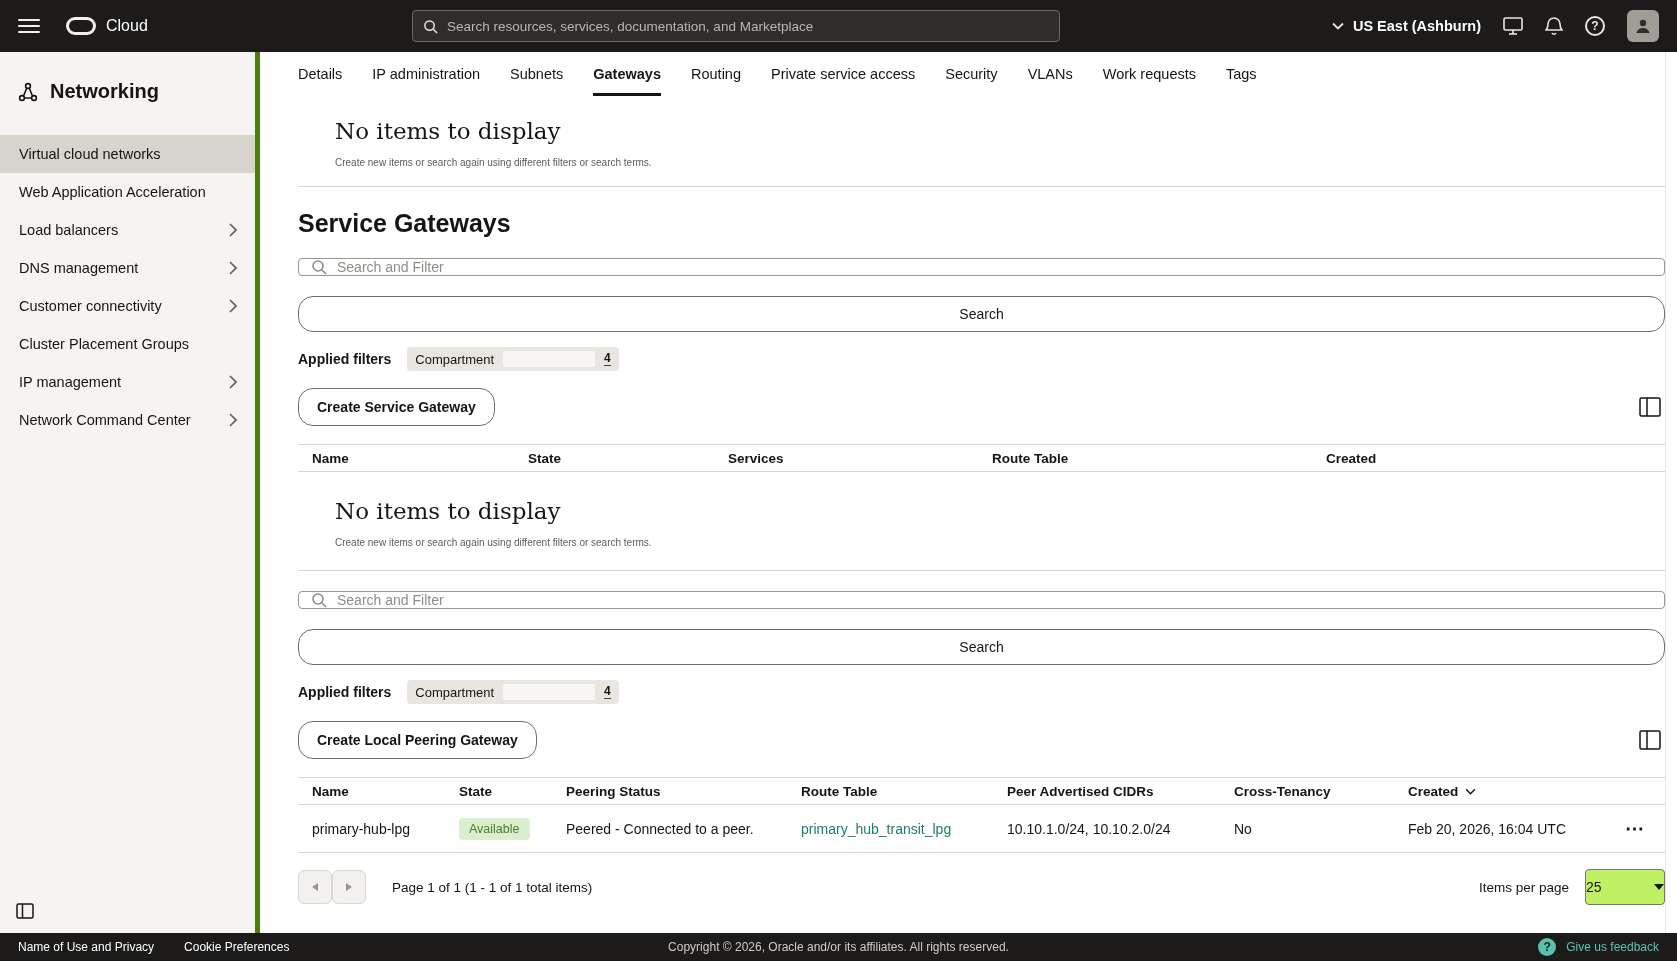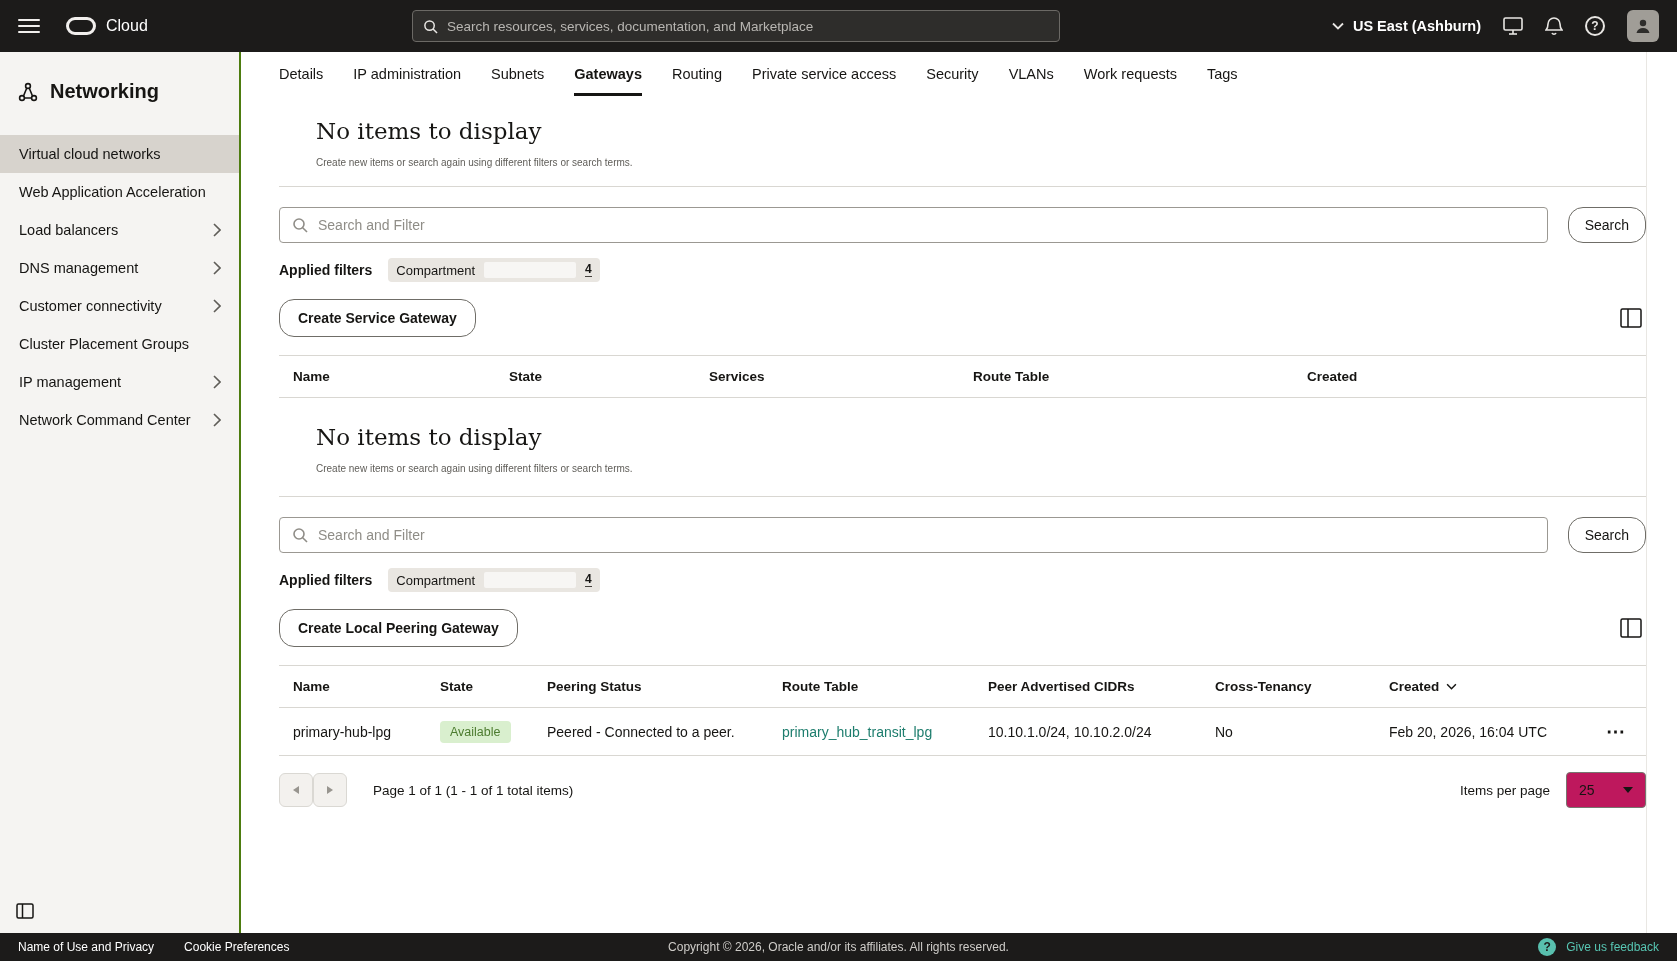--- a/index.html
+++ b/index.html
@@ -37,21 +37,21 @@
   .topbar-right { margin-left: auto; display: flex; align-items: center; gap: 22px; }
   .region { display: flex; align-items: center; gap: 9px; font-size: 14.5px; font-weight: 600; color: #fff; cursor: pointer; }
   .tb-icon { color: #e8e6e3; cursor: pointer; display: flex; align-items: center; justify-content: center; }
   .tb-help { width: 20px; height: 20px; border: 2px solid #e8e6e3; border-radius: 50%; font-size: 12px; font-weight: 700; display: flex; align-items: center; justify-content: center; }
   .avatar { width: 32px; height: 32px; border-radius: 6px; background: #a09d97; display: flex; align-items: center; justify-content: center; color: #2e2d2b; cursor: pointer; }
 
   
   .app { display: flex; flex: 1; min-height: 0; }
 
   
-  .sidebar { width: 241px; flex: none; background: var(--sidebar-bg, #f5f4f2); position: relative; border-right: 2px solid #4d7c0f; }
+  .sidebar { width: 260px; flex: none; background: var(--sidebar-bg, #f5f4f2); position: relative; border-right: 5px solid #4d7c0f; }
   .sidebar-header { display: flex; align-items: center; gap: 12px; padding: 28px 20px 10px 18px; font-size: 20px; font-weight: 700; }
   .nav { margin-top: 22px; }
   .nav-item { display: flex; align-items: center; justify-content: space-between; padding: 9px 18px 9px 19px; font-size: 14.5px; line-height: 20px; cursor: pointer; }
   .nav-item.active { background: var(--sidebar-active-bg, #d7d3cd); }
   .nav-chevron { color: #5f5d58; display: flex; }
   .sidebar-collapse { position: absolute; left: 16px; bottom: 14px; color: #161513; cursor: pointer; }
 
   
   .main { flex: 1; position: relative; padding-left: 38px; overflow: hidden; }
   .main::after { content: ""; position: absolute; top: 0; bottom: 0; left: 1405px; width: 1px; background: #e9e7e3; }
@@ -63,52 +63,52 @@
 
   .empty-state { padding: 22px 0 0 37px; }
   .empty-state.in-table { padding-top: 26px; }
   .empty-title { font-family: "DejaVu Serif", "Liberation Serif", serif; font-size: 23px; color: #161513; }
   .empty-sub { margin-top: 13px; font-size: 10px; color: var(--muted, #5f5d58); }
   .divider { border-bottom: 1px solid var(--divider, #d9d7d2); margin-top: 18px; }
   .divider.post-table { margin-top: 22px; }
 
   .section-heading { font-size: 25px; font-weight: 700; margin-top: 22px; line-height: 29px; }
 
-  .filter-row { display: flex; gap: 20px; margin-top: 20px; }
+  .filter-row { display: flex; gap: 20px; margin-top: 20px; flex-direction: column; }
   .search-box { flex: 1; height: 36px; border: 1px solid #9b9892; border-radius: 4px; display: flex; align-items: center; padding: 0 12px; gap: 10px; background: #fff; color: #8f8d87; }
   .search-box input { flex: 1; border: none; outline: none; font-size: 14px; font-family: inherit; color: #161513; }
   .search-box input::placeholder { color: #8f8d87; }
   .btn { height: 36px; padding: 0 16px; border: 1px solid #6f6d67; border-radius: 15px; background: #fff; font-size: 14px; font-family: inherit; color: #161513; cursor: pointer; white-space: nowrap; }
 
   .applied { display: flex; align-items: center; gap: 16px; margin-top: 14px; font-size: 14px; height: 26px; }
   .applied-label { font-weight: 600; }
   .chip { display: flex; align-items: center; gap: 9px; background: #e9e6e1; border-radius: 4px; padding: 4px 8px; font-size: 13px; cursor: pointer; }
   .chip-redacted { width: 92px; height: 16px; background: #f7f6f4; border-radius: 2px; }
   .chip-badge { font-size: 12px; font-weight: 700; border-bottom: 1px solid #44423e; line-height: 13px; }
 
   .actions-row { display: flex; justify-content: space-between; align-items: center; margin-top: 16px; }
   .create-btn { height: 38px; padding: 0 18px; font-weight: 600; }
   .icon-btn { background: none; border: none; color: #161513; cursor: pointer; padding: 4px; }
 
   .table { margin-top: 18px; }
-  .thead { display: grid; align-items: center; height: 43px; border-top: 1px solid var(--divider, #d9d7d2); border-bottom: 1px solid var(--divider, #d9d7d2); font-size: 13.5px; font-weight: 700; }
+  .thead { display: grid; align-items: center; height: 28px; border-top: 1px solid var(--divider, #d9d7d2); border-bottom: 1px solid var(--divider, #d9d7d2); font-size: 13.5px; font-weight: 700; }
   .grid-sg { grid-template-columns: 216px 200px 264px 334px 1fr; }
   .grid-lpg { grid-template-columns: 147px 107px 235px 206px 227px 174px 223px 48px; }
   .cell { padding-left: 14px; overflow: hidden; white-space: nowrap; }
   .cell.sortable { display: flex; align-items: center; gap: 7px; cursor: pointer; }
   .trow { display: grid; align-items: center; height: 48px; border-bottom: 1px solid var(--divider, #d9d7d2); font-size: 14px; }
   .badge { display: inline-block; background: var(--badge-bg, #d9efce); color: var(--badge-text, #4c7b2f); font-size: 12.5px; padding: 4px 10px; border-radius: 4px; }
   .link { color: var(--link, #1d7d6d); cursor: pointer; }
   .row-actions { text-align: right; padding-right: 20px; font-size: 19px; font-weight: 700; letter-spacing: 1px; cursor: pointer; line-height: 10px; }
 
   .pagination { display: flex; align-items: center; gap: 0; padding-top: 16px; }
   .page-btn { width: 34px; height: 34px; border-radius: 6px; border: 1px solid #dad8d3; background: #f3f1ee; color: #98958f; display: flex; align-items: center; justify-content: center; cursor: pointer; }
   .page-text { margin-left: 26px; font-size: 13.5px; }
   .per-page { margin-left: auto; display: flex; align-items: center; gap: 16px; font-size: 13.5px; }
-  .select { width: 80px; height: 36px; border: 1px solid #77756f; border-radius: 4px; display: flex; align-items: center; justify-content: space-between; padding: 0 12px; cursor: pointer; background: #be185d; font-size: 14px; }
+  .select { width: 80px; height: 36px; border: 1px solid #77756f; border-radius: 4px; display: flex; align-items: center; justify-content: space-between; padding: 0 0; cursor: pointer; background: #bef264; font-size: 14px; }
 
   
   .footer { height: 28px; flex: none; background: var(--topbar-bg, #1c1b1a); color: #fff; display: flex; align-items: center; font-size: 12px; padding: 0 18px; position: relative; }
   .footer-left { display: flex; gap: 30px; }
   .footer-link { cursor: pointer; color: #fff; }
   .footer-copy { position: absolute; left: 50%; transform: translateX(-50%); color: #cfcdc9; }
   .footer-right { margin-left: auto; display: flex; align-items: center; gap: 10px; }
   .f-help { width: 18px; height: 18px; border-radius: 50%; background: #59c0ae; color: #1c1b1a; font-weight: 700; font-size: 12px; display: flex; align-items: center; justify-content: center; cursor: pointer; }
   .feedback-link { color: var(--footer-link, #57c5b2); cursor: pointer; }
 </style>
@@ -255,20 +255,21 @@
         <div class="tab">Tags</div>
       </div>
 
       <div class="empty-state">
         <div class="empty-title">No items to display</div>
         <div class="empty-sub">Create new items or search again using different filters or search terms.</div>
       </div>
       <div class="divider"></div>
 
       <section>
+        <h2 class="section-heading">Service Gateways</h2>
         <div class="filter-row">
           <div class="search-box">
             <span>
               <svg width="16" height="16" viewBox="0 0 16 16" fill="none" stroke="currentColor" stroke-width="1.6">
                   <circle cx="7" cy="7" r="5"></circle>
                   <line x1="10.7" y1="10.7" x2="15" y2="15"></line>
                 </svg>
             </span>
             <input type="text" placeholder="Search and Filter" style="">
           </div>

